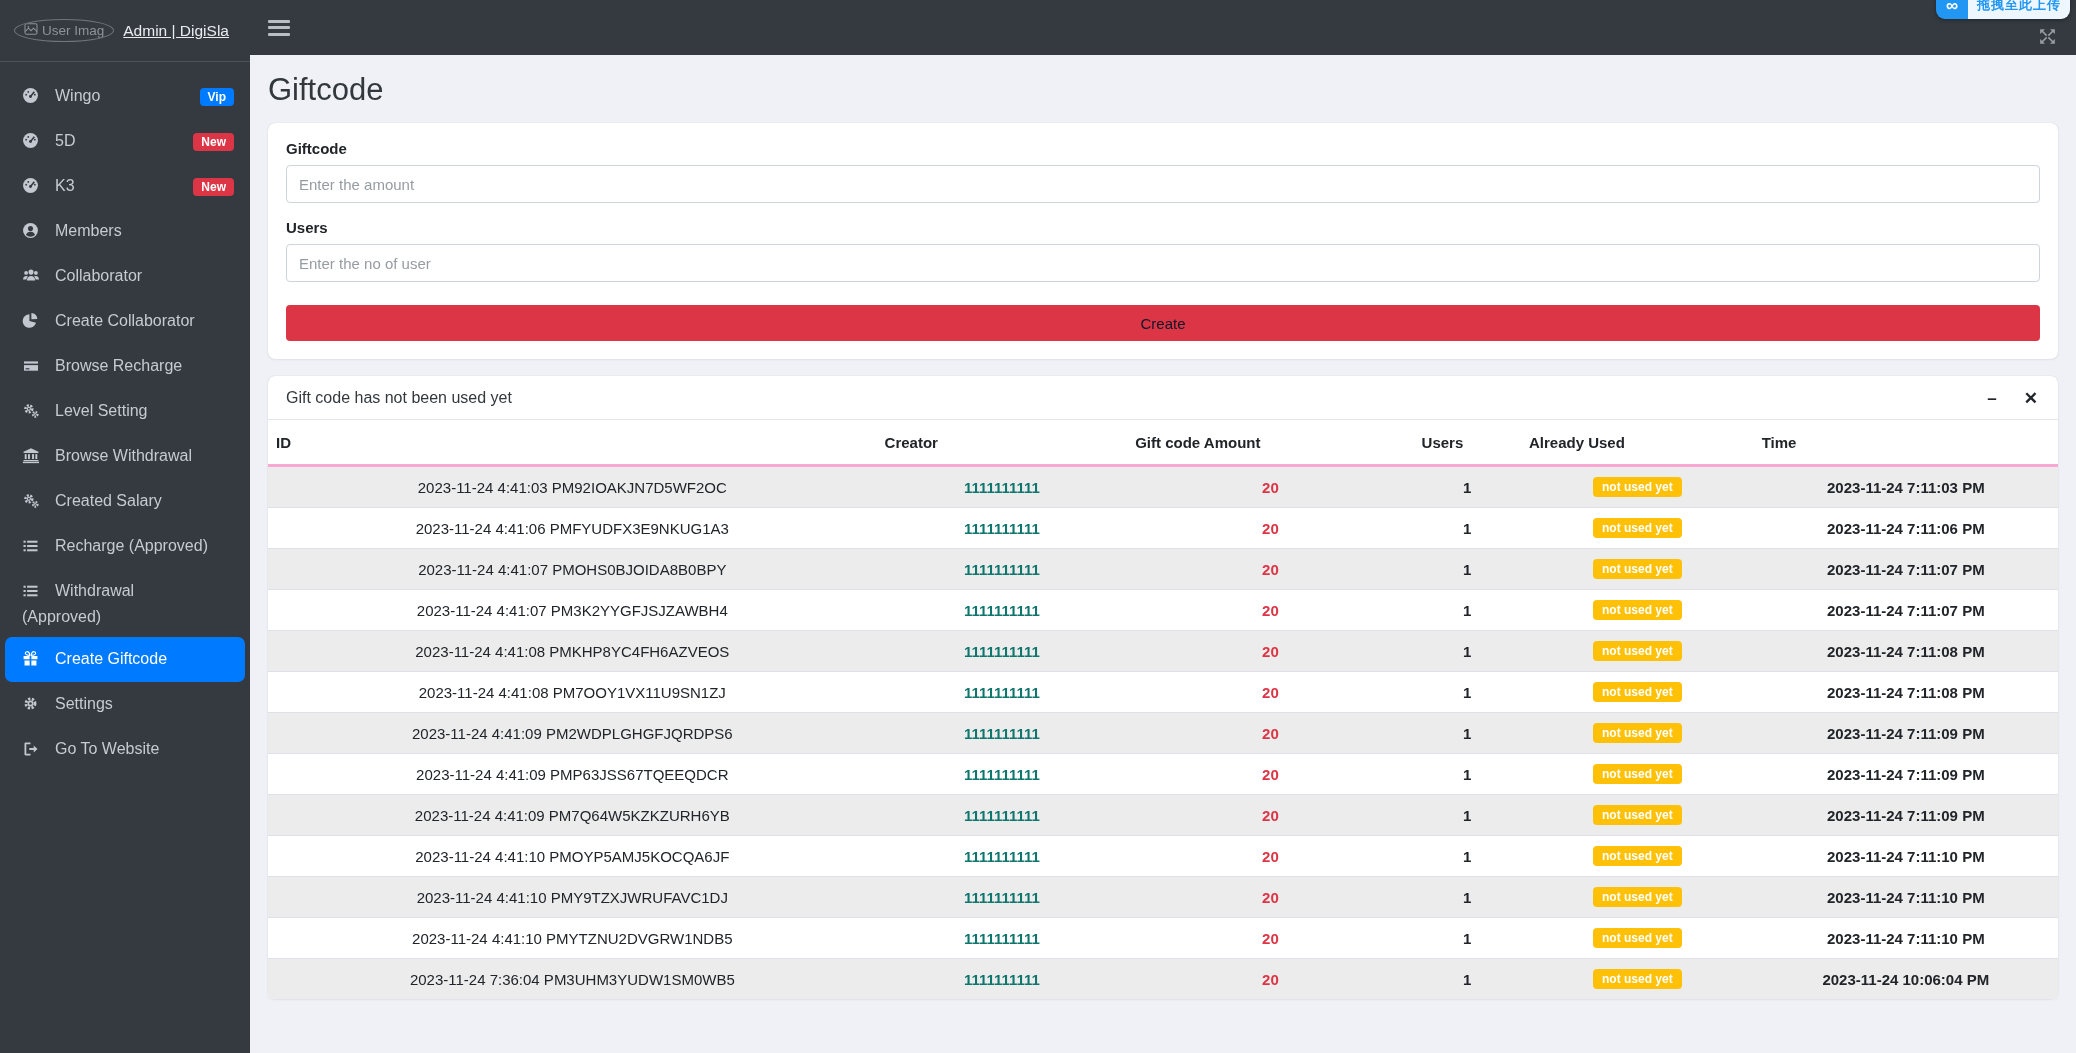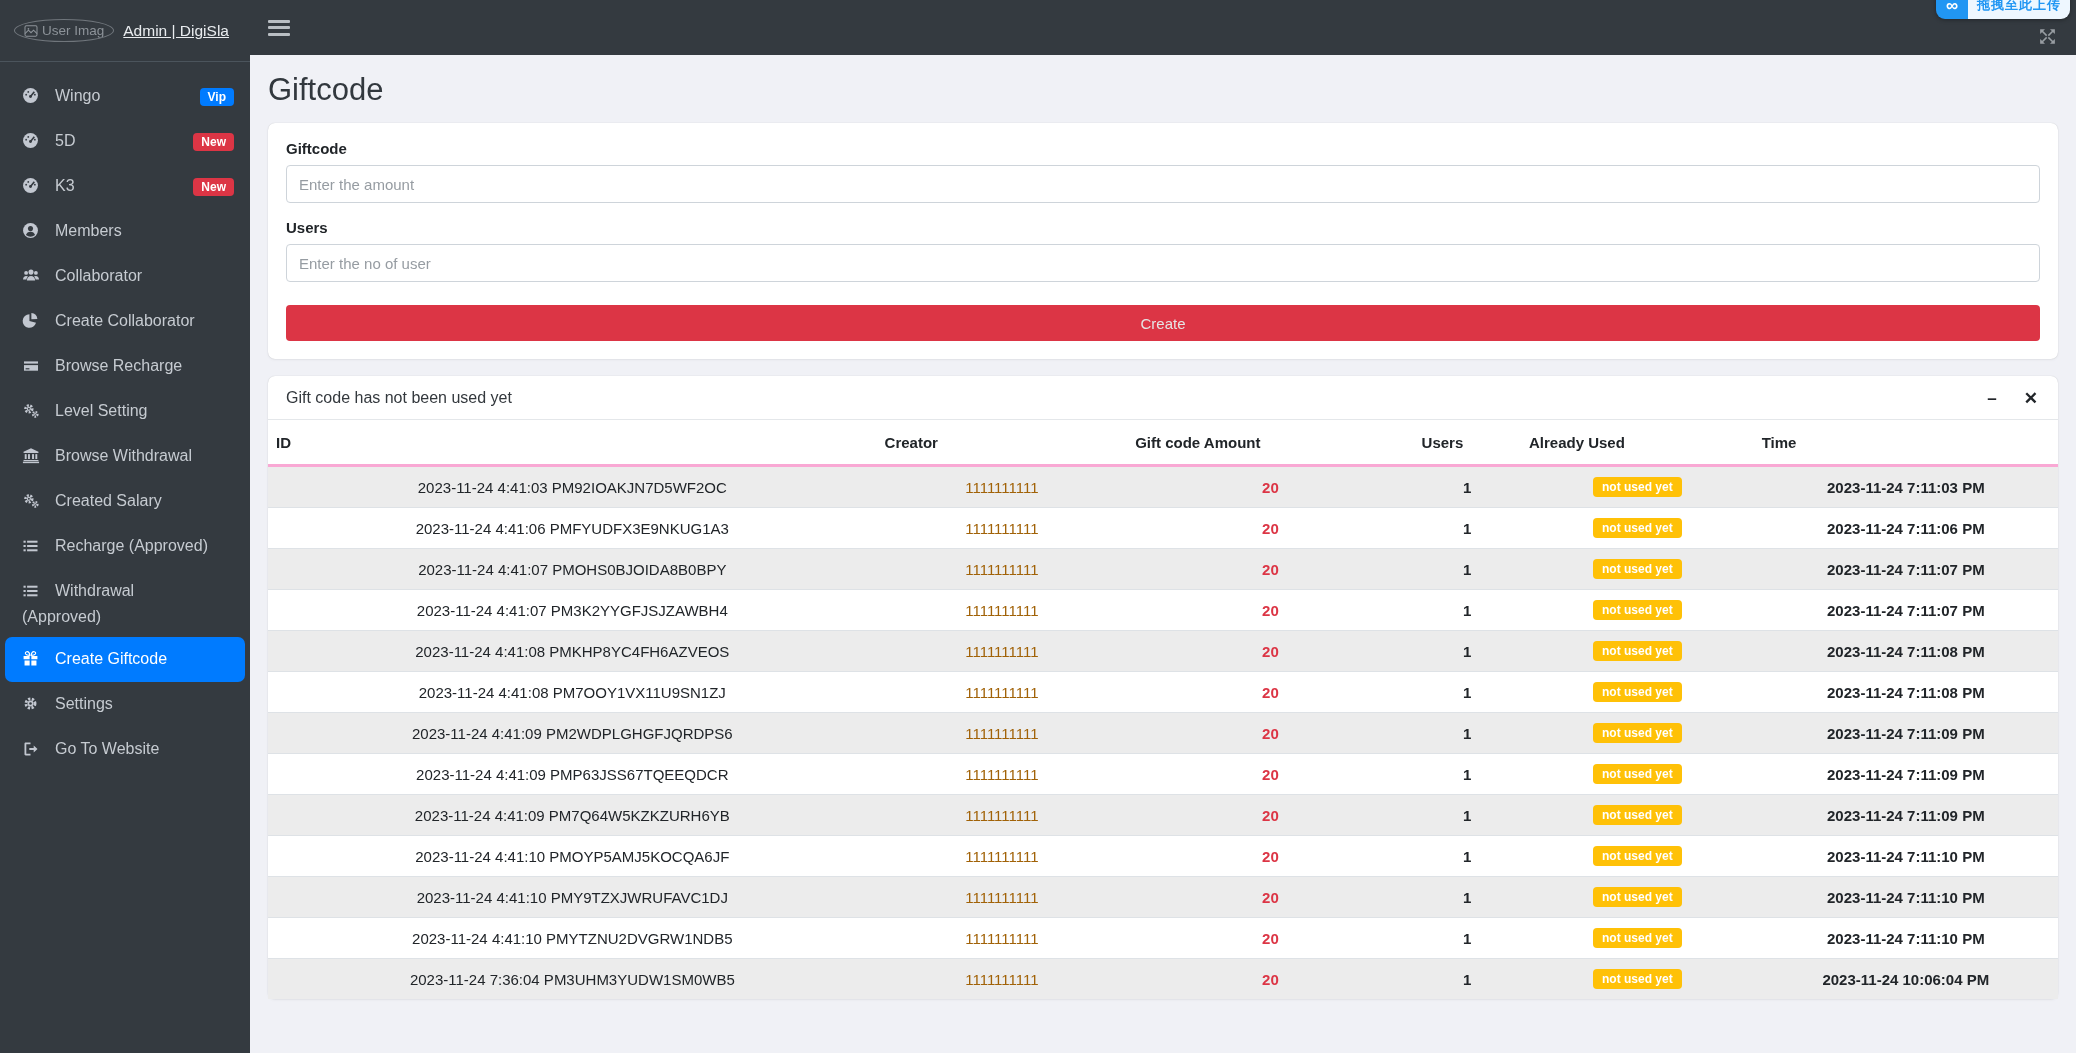--- a/index.html
+++ b/index.html
@@ -14,21 +14,21 @@
   
   .sidebar {
     width:250px; flex:0 0 250px; height:100%;
     background:#343a40; overflow:hidden;
   }
   .sidebar-header {
     height:62px; display:flex; align-items:center; gap:9px;
     padding:0 10px 0 14px; border-bottom:1px solid #4b545c;
   }
   .avatar-broken {
-    display:flex; align-items:center; gap:4px;
+    display:flex; gap:4px;
     border:1px solid #70767c; border-radius:50%;
     padding:3px 9px; max-width:104px; overflow:hidden;
     color:#8d9399; font-size:13.5px; white-space:nowrap; flex:0 0 auto;
   }
   .admin-link { color:#e9ecef; font-size:15.5px; text-decoration:underline; white-space:nowrap; }
   .nav { padding:12px 0 0 0; }
   .nav-item {
     position:relative; display:block; padding:10px 40px 9px 22px;
     color:#c6cbd1; font-size:16px; line-height:23px; text-decoration:none; cursor:pointer;
   }
@@ -77,21 +77,21 @@
   .card-body { padding:17px 18px 18px 18px; }
   .form-group { margin-bottom:16px; }
   .form-label { display:block; font-weight:bold; font-size:15px; color:#212529; margin-bottom:8px; }
   .form-input {
     width:100%; height:38px; border:1px solid #ced4da; border-radius:4px;
     padding:0 12px; font-size:15px; color:#6d28d9; background:#fff;
   }
   .form-input::placeholder { color:#969ca2; }
   .btn-create {
     width:100%; height:36px; margin-top:23px;
-    background:#dc3545; color:#e5e5e5; border:none; border-radius:4px;
+    background:#dc3545; color:#0f172a; border:none; border-radius:4px;
     font-size:15px; font-family:inherit; cursor:pointer;
   }
 
   .card-header {
     display:flex; align-items:center; padding:13px 20px 12px 18px;
     border-bottom:1px solid #e4e7ea; font-size:16px; color:#33383d;
   }
   .card-tools { margin-left:auto; display:flex; align-items:center; gap:27px; }
   .tool-btn {
     border:none; background:none; padding:0; cursor:pointer;
@@ -102,21 +102,21 @@
   .gift-table thead th {
     font-weight:bold; font-size:15px; color:#212529; text-align:left;
     padding:14px 8px 13px 8px; border-bottom:3px solid #f9a8d4;
   }
   .gift-table tbody td {
     text-align:center; font-size:15px; padding:10px 8px;
     border-top:1px solid #dee2e6; overflow:hidden; white-space:nowrap;
   }
   .gift-table tbody tr:nth-child(odd) { background:#ececec; }
   td.cell-id { color:#212529; }
-  td.cell-creator a { color:#a16207; font-weight:normal; text-decoration:none; cursor:pointer; }
+  td.cell-creator a { color:#0f766e; font-weight:bold; text-decoration:none; cursor:pointer; }
   td.cell-amount { color:#dc3545; font-weight:bold; }
   td.cell-users { font-weight:bold; }
   td.cell-time { font-weight:bold; }
   .status-badge {
     display:inline-block; background:#ffc107; color:#fff; font-size:12px;
     font-weight:bold; padding:4px 9px; border-radius:4px; line-height:1;
   }
 </style>
 </head>
 <body>

